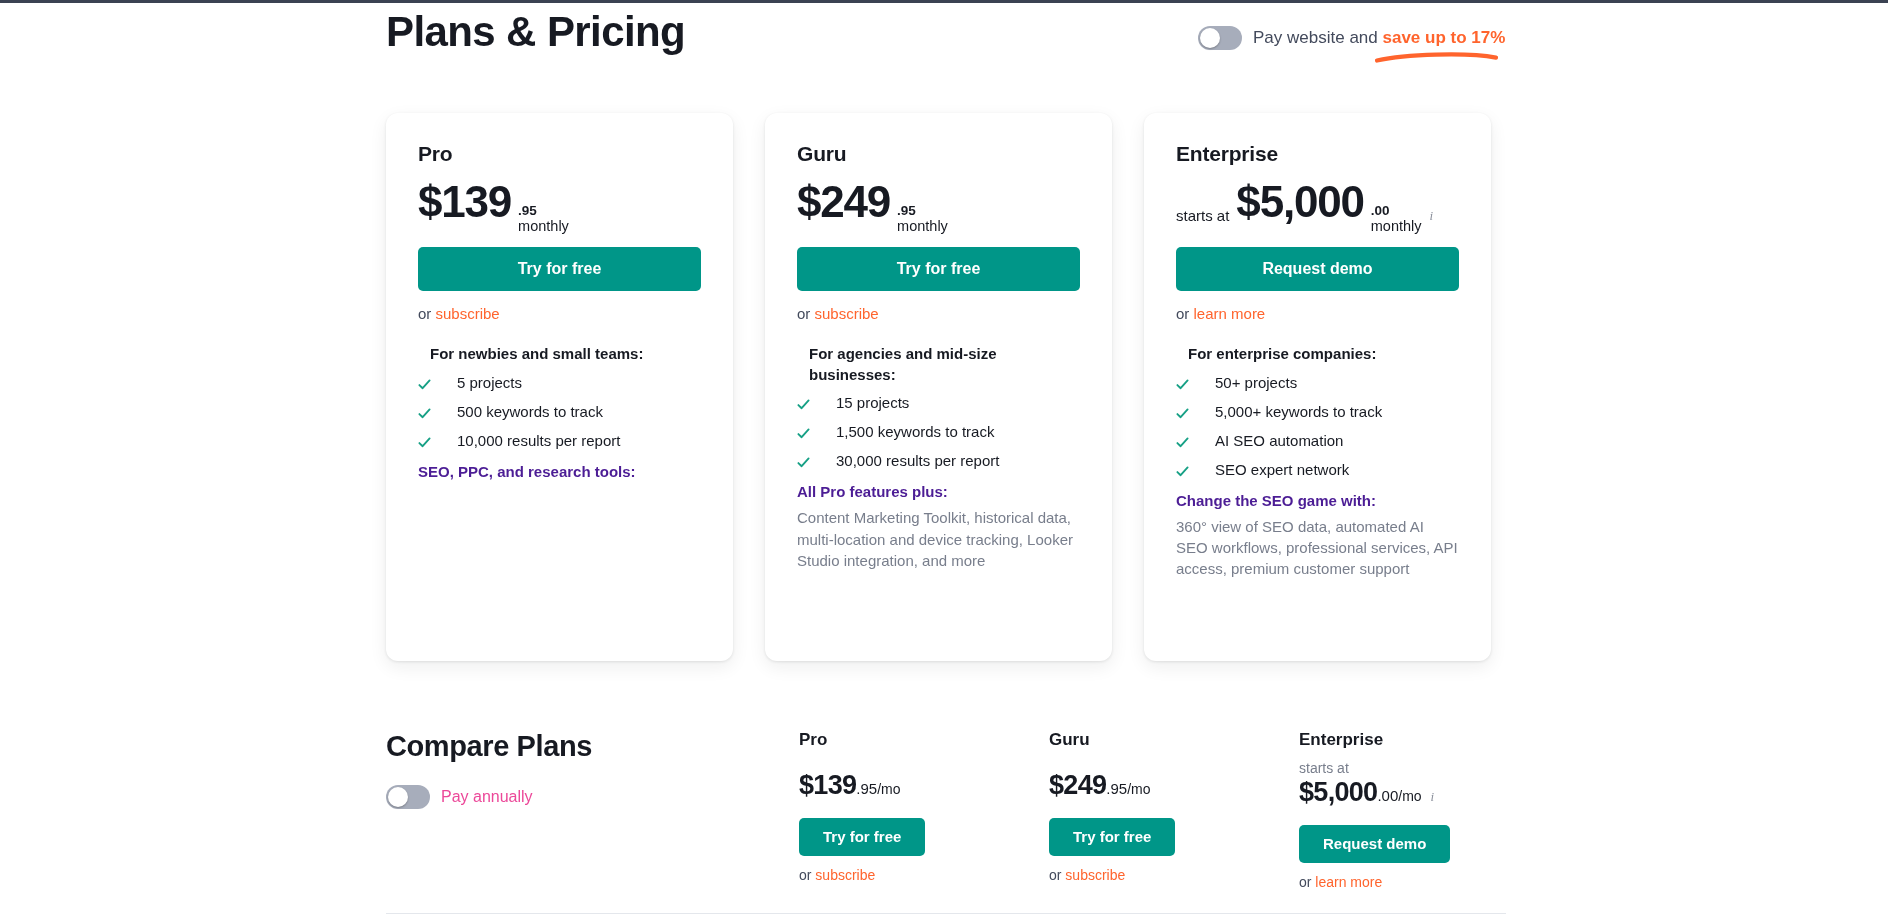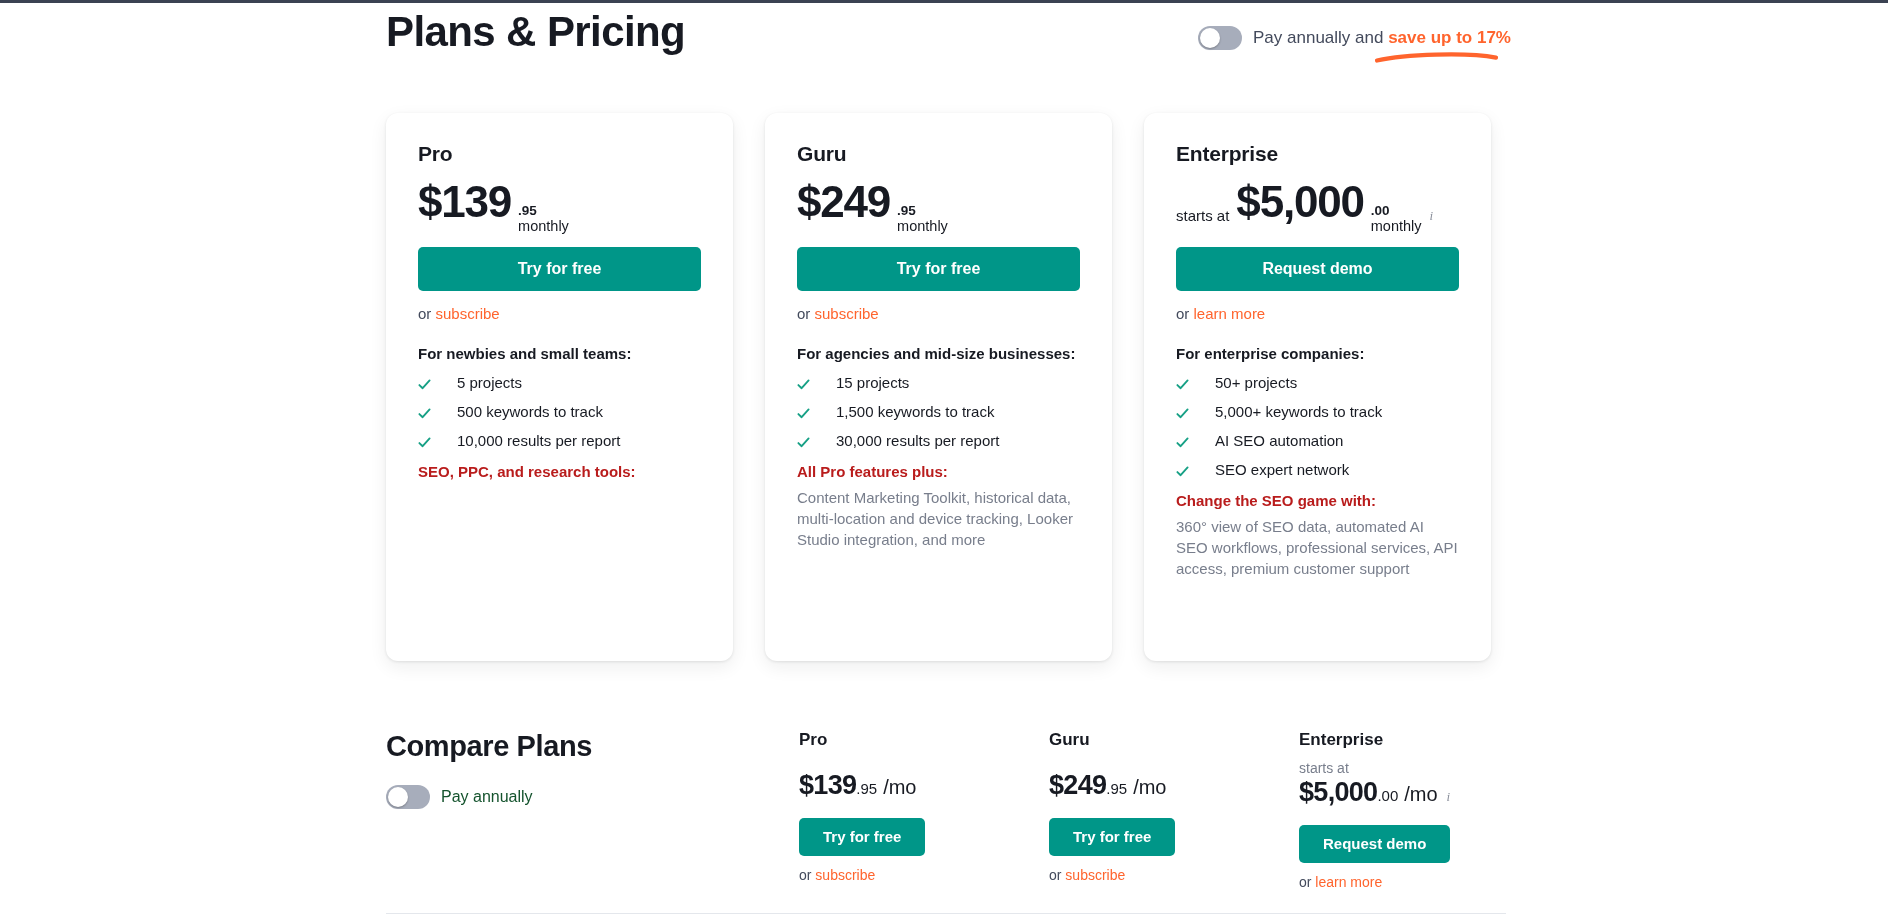--- a/index.html
+++ b/index.html
@@ -199,20 +199,21 @@
     text-decoration: none;
     cursor: pointer;
   }
 
   .section-head {
     margin-top: 22px;
     font-size: 15px;
     font-weight: 700;
     color: #171a22;
     line-height: 1.38;
+    margin-left: 12px;
   }
 
   .feat-list { margin-top: 9px; }
   .feat {
     display: flex;
     align-items: flex-start;
     gap: 26px;
     margin-bottom: 12px;
     font-size: 15px;
     color: #171a22;
@@ -221,21 +222,21 @@
     flex: none;
     width: 13px;
     height: 13px;
     margin-top: 4px;
   }
 
   .block-head {
     margin-top: 14px;
     font-size: 15px;
     font-weight: 700;
-    color: #b91c1c;
+    color: #4c1d95;
   }
   .block-body {
     margin-top: 7px;
     font-size: 15px;
     color: #787e8c;
     line-height: 1.42;
   }
 
   
   .compare {
@@ -251,21 +252,21 @@
     letter-spacing: -.4px;
   }
   .compare-toggle {
     display: flex;
     align-items: center;
     gap: 11px;
     margin-top: 22px;
   }
   .compare-toggle .lbl {
     font-size: 16px;
-    color: #14532d;
+    color: #ec4899;
   }
 
   .compare-cols {
     position: absolute;
     top: 0;
     left: 413px;
     display: flex;
   }
   .ccol { width: 250px; }
   .ccol-name {
@@ -287,21 +288,21 @@
   }
   .ccol-price.has-startsat { margin-top: 2px; }
   .ccol-amount {
     font-size: 27px;
     font-weight: 700;
     letter-spacing: -.7px;
     color: #171a22;
     line-height: 1;
   }
   .ccol-cents { font-size: 15px; color: #171a22; }
-  .ccol-mo { font-size: 20px; color: #171a22; margin-left: 6px; }
+  .ccol-mo { font-size: 14px; color: #171a22; }
   .ccol-info {
     margin-left: 9px;
     font-size: 13px;
     font-style: italic;
     font-family: "Liberation Serif", serif;
     color: #8b909c;
     cursor: pointer;
   }
   .ccol-cta {
     margin-top: 14px;
@@ -342,21 +343,21 @@
   <div class="topline"></div>
 
   <div class="header">
     <div class="page-title">Plans &amp; Pricing</div>
 
     <div class="annual-toggle-wrap">
       <div class="switch">
         <div class="knob"></div>
       </div>
       <div class="annual-text">
-        <span>Pay annually and </span><span class="save">save up to 17%</span>
+        <span>Pay website and </span><span class="save">save up to 17%</span>
         <svg class="swoosh" viewBox="0 0 124 13">
           <path d="M2 10.5 C30 4.2, 92 2.2, 121 7.6" stroke="#ff642d" stroke-width="4.2" fill="none" stroke-linecap="round"></path>
         </svg>
       </div>
     </div>
   </div>
 
   <div class="cards">
 
     <div class="card">

